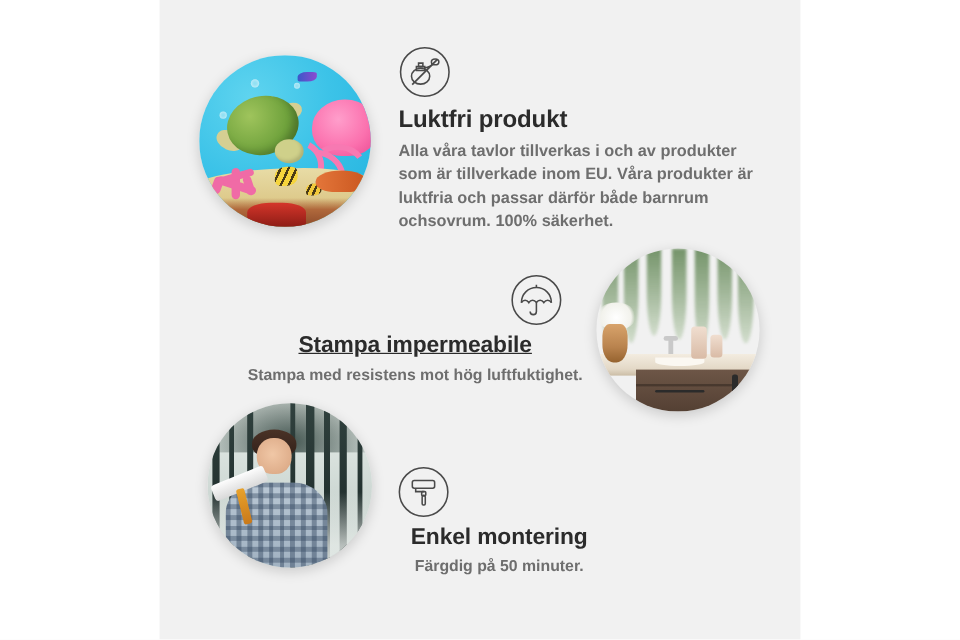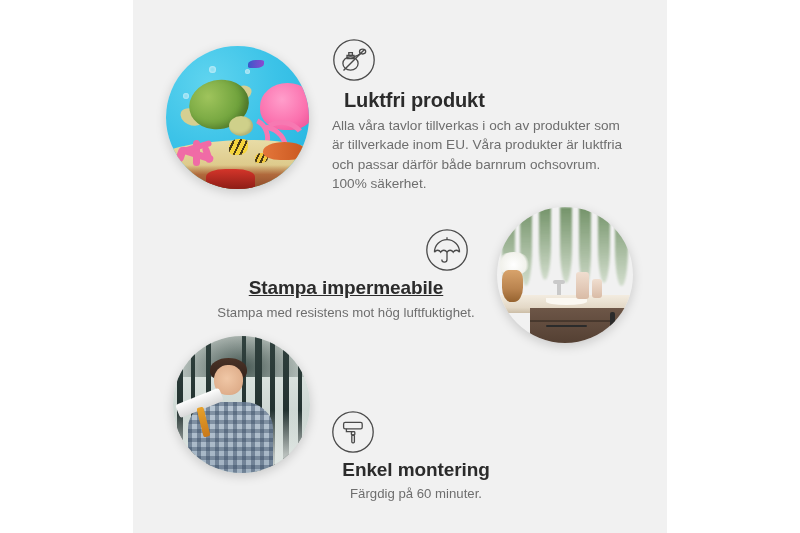--- a/index.html
+++ b/index.html
@@ -42,52 +42,52 @@
     margin: 0;
     font-size: 19.5px;
     font-weight: 700;
     color: #2b2b2b;
     letter-spacing: -0.1px;
     line-height: 1.25;
   }
   .feature p {
     margin: 3px 0 0 0;
     font-size: 13.6px;
-    font-weight: 400;
+    font-weight: 700;
     color: #6e6e6e;
     line-height: 1.42;
   }
 
   
   #feat-scent {
     left: 332px;
     top: 38px;
     width: 296px;
     text-align: left;
   }
   #feat-scent .icon-wrap { margin-bottom: 6px; }
-  #feat-scent h2 { font-size: 20px; margin-left: 12px; }
+  #feat-scent h2 { font-size: 20px; }
 
   
   #feat-water {
     left: 205px;
     top: 228px;
     width: 282px;
     text-align: center;
   }
   #feat-water .icon-wrap {
     margin: 0 18px 4px auto;
   }
   #feat-water h2 { font-size: 19px; text-decoration: underline; }
   #feat-water p { font-size: 13.2px; margin-top: 4px; }
 
   
   #feat-mount {
     left: 300px;
-    top: 410px;
+    top: 388px;
     width: 232px;
     text-align: center;
   }
   #feat-mount .icon-wrap {
     margin: 0 auto 4px 31px;
   }
   #feat-mount h2 { font-size: 19px; }
   #feat-mount p { font-size: 13.2px; margin-top: 3px; }
 
   
@@ -407,16 +407,16 @@
     <div class="icon-wrap ico">
       <svg width="44" height="44" viewBox="0 0 44 44" fill="none" stroke="#4a4a4a" stroke-width="1.3">
         <circle cx="22" cy="22" r="20.2"></circle>
         <rect x="12.6" y="12.4" width="18.6" height="6.4" rx="1.6"></rect>
         <path d="M15.4 18.8v2.9h6.7"></path>
         <rect x="20.4" y="21.7" width="3.4" height="3.3" rx="0.8"></rect>
         <rect x="20.8" y="25" width="2.6" height="7.8" rx="1"></rect>
       </svg>
     </div>
     <h2>Enkel montering</h2>
-    <p>Färgdig på 60 minuter.</p>
+    <p>Färgdig på 50 minuter.</p>
   </div>
 
 </div>
 
 </body></html>

